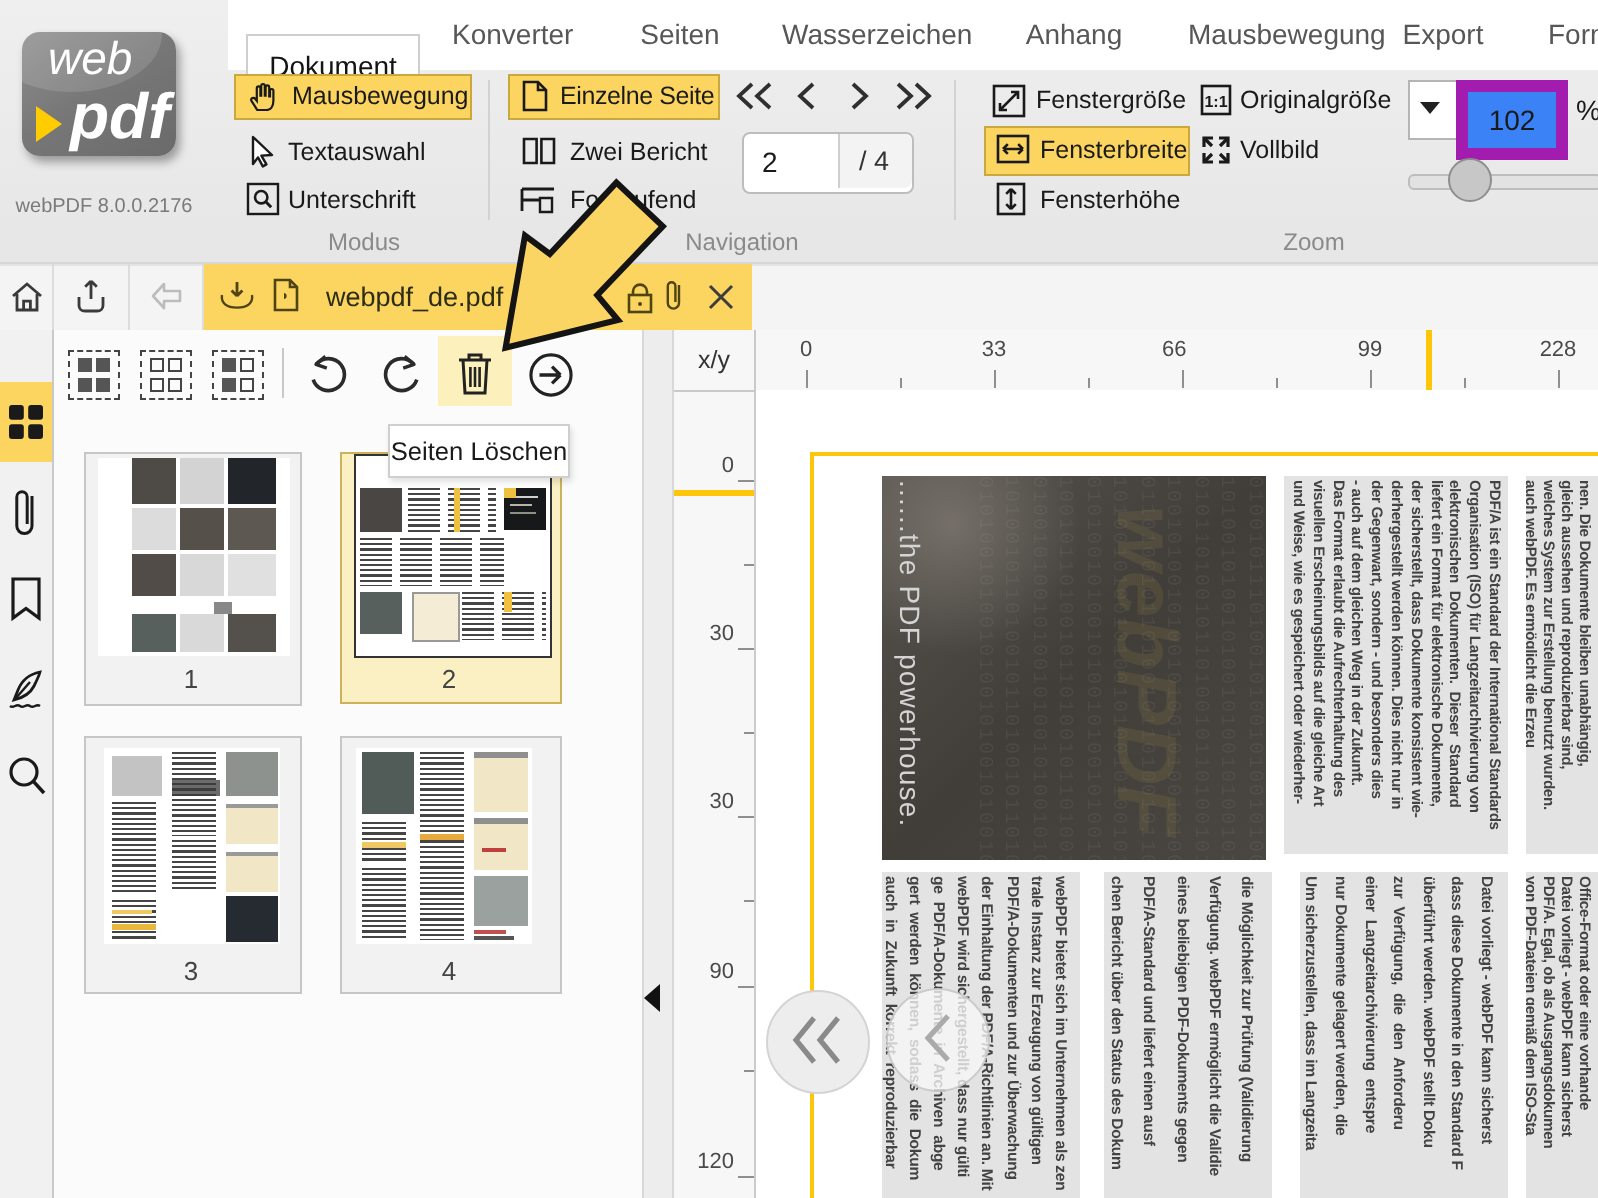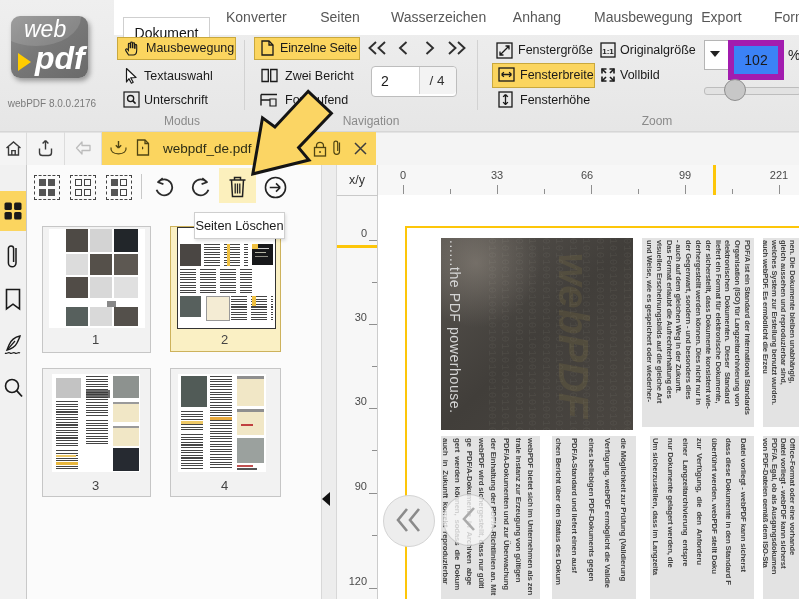--- a/index.html
+++ b/index.html
@@ -314,21 +314,21 @@
 <div class="abs" style="left:59px;top:91px;width:16px;height:1.5px;background:#c05050"></div>
 <div class="abs" style="left:59px;top:94px;width:20px;height:1.5px;background:#555"></div>
 </div>
 
 <div class="abs" style="left:337px;top:165px;width:40px;height:30px;background:#f7f7f7;border-right:1px solid #c9c9c9;border-bottom:1px solid #c9c9c9;line-height:30px;text-align:center;color:#333;z-index:6">x/y</div>
 <div class="abs" style="left:378px;top:165px;width:421px;height:30px;background:#f7f7f7;border-bottom:1px solid #c9c9c9"></div>
 <div class="abs rul" style="left:398px;top:169px;width:10px;text-align:center">0</div>
 <div class="abs rul" style="left:487px;top:169px;width:20px;text-align:center">33</div>
 <div class="abs rul" style="left:581px;top:169px;width:20px;text-align:left">66</div>
 <div class="abs rul" style="left:675px;top:169px;width:20px;text-align:center">99</div>
-<div class="abs rul" style="left:766px;top:169px;width:26px;text-align:center">221</div>
+<div class="abs rul" style="left:766px;top:169px;width:26px;text-align:center">228</div>
 <div class="abs tick" style="left:403px;top:185px;width:1px;height:9px"></div>
 <div class="abs tick" style="left:497px;top:185px;width:1px;height:9px"></div>
 <div class="abs tick" style="left:591px;top:185px;width:1px;height:9px"></div>
 <div class="abs tick" style="left:685px;top:185px;width:1px;height:9px"></div>
 <div class="abs tick" style="left:779px;top:185px;width:1px;height:9px"></div>
 <div class="abs tick" style="left:450px;top:189px;width:1px;height:5px"></div>
 <div class="abs tick" style="left:544px;top:189px;width:1px;height:5px"></div>
 <div class="abs tick" style="left:638px;top:189px;width:1px;height:5px"></div>
 <div class="abs tick" style="left:732px;top:189px;width:1px;height:5px"></div>
 <div class="abs" style="left:713px;top:165px;width:3px;height:30px;background:#fdc609"></div>

